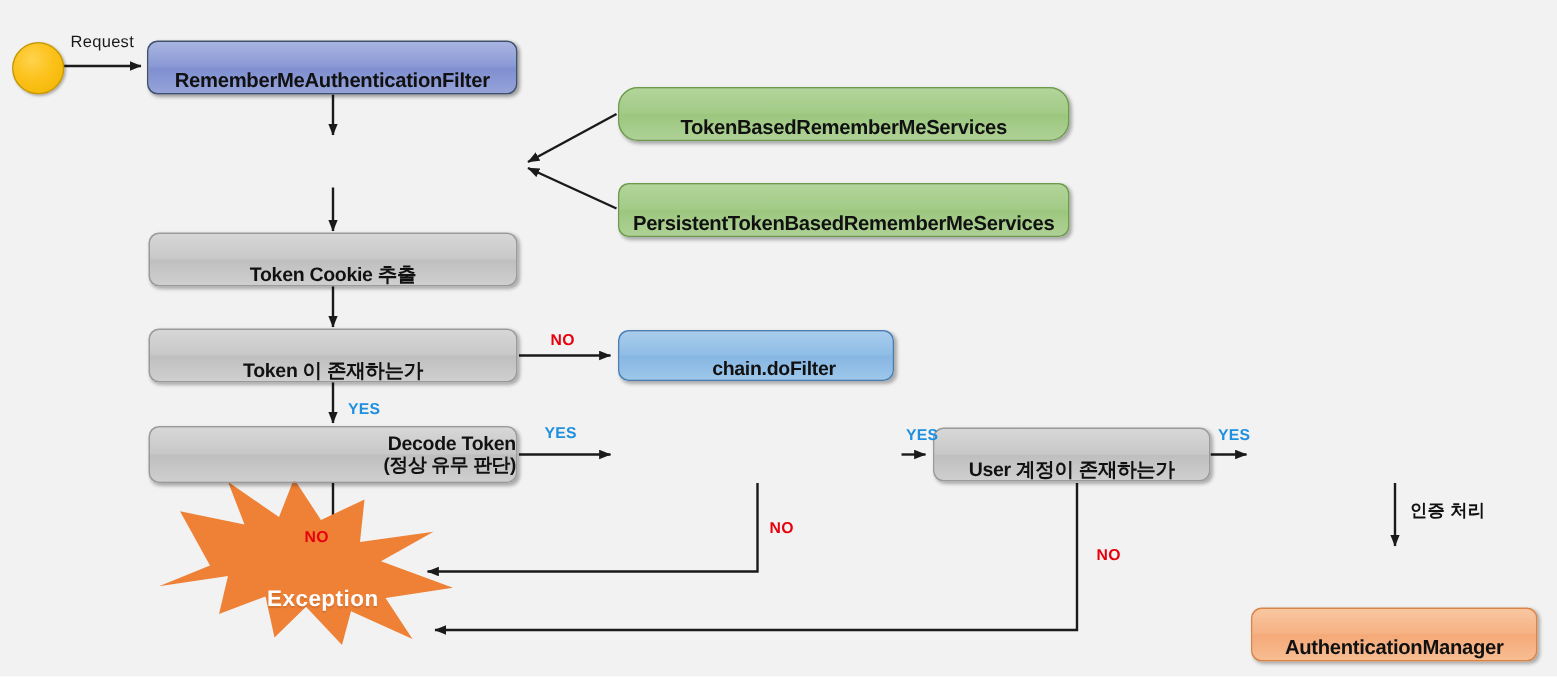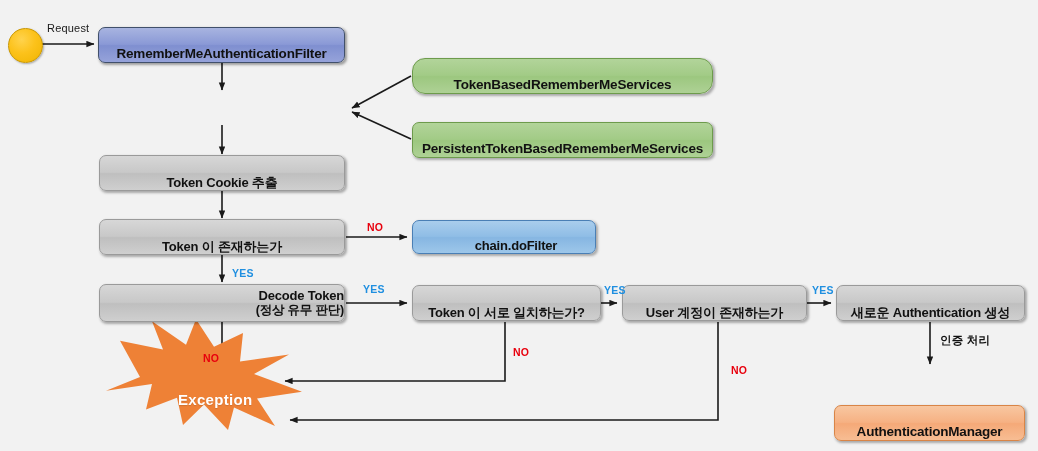--- a/index.html
+++ b/index.html
@@ -183,31 +183,25 @@
 
   <div class="node lightblue" style="left:412px; top:220px; width:184px; height:34px;padding-left:24px;">
     <span>chain.doFilter</span>
   </div>
 
   <div class="node gray" style="left:99px; top:284px; width:246px; height:38px; flex-direction:column;">
     <span>Decode Token</span>
     <span class="sub">(정상 유무 판단)</span>
   </div>
 
-  <div class="node gray" style="left:412px; top:285px; width:189px; height:36px;">
-    <span>Token 이 서로 일치하는가?</span>
-  </div>
 
   <div class="node gray" style="left:622px; top:285px; width:185px; height:36px;">
     <span>User 계정이 존재하는가</span>
   </div>
 
-  <div class="node gray" style="left:836px; top:285px; width:189px; height:36px;">
-    <span>새로운 Authentication 생성</span>
-  </div>
 
   <div class="node orange" style="left:834px; top:364px; width:191px; height:36px;">
     <span>AuthenticationManager</span>
   </div>
 
   <div class="burst-label" style="left:178px; top:391px;">Exception</div>
 
   <div class="edge-label no" style="left:367px; top:221px;">NO</div>
 
   <div class="edge-label yes" style="left:232px; top:267px;">YES</div>

